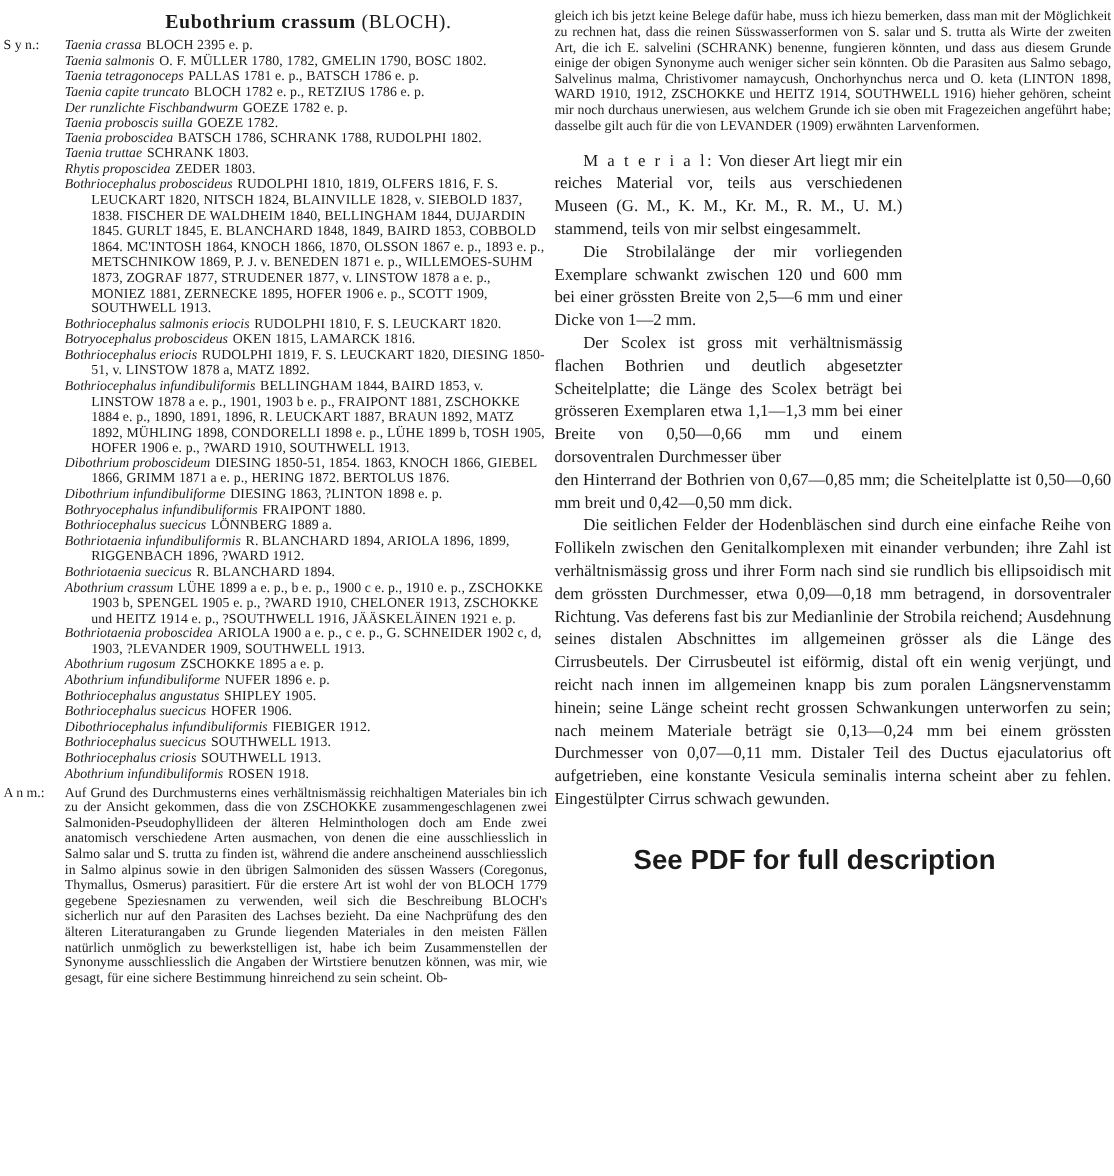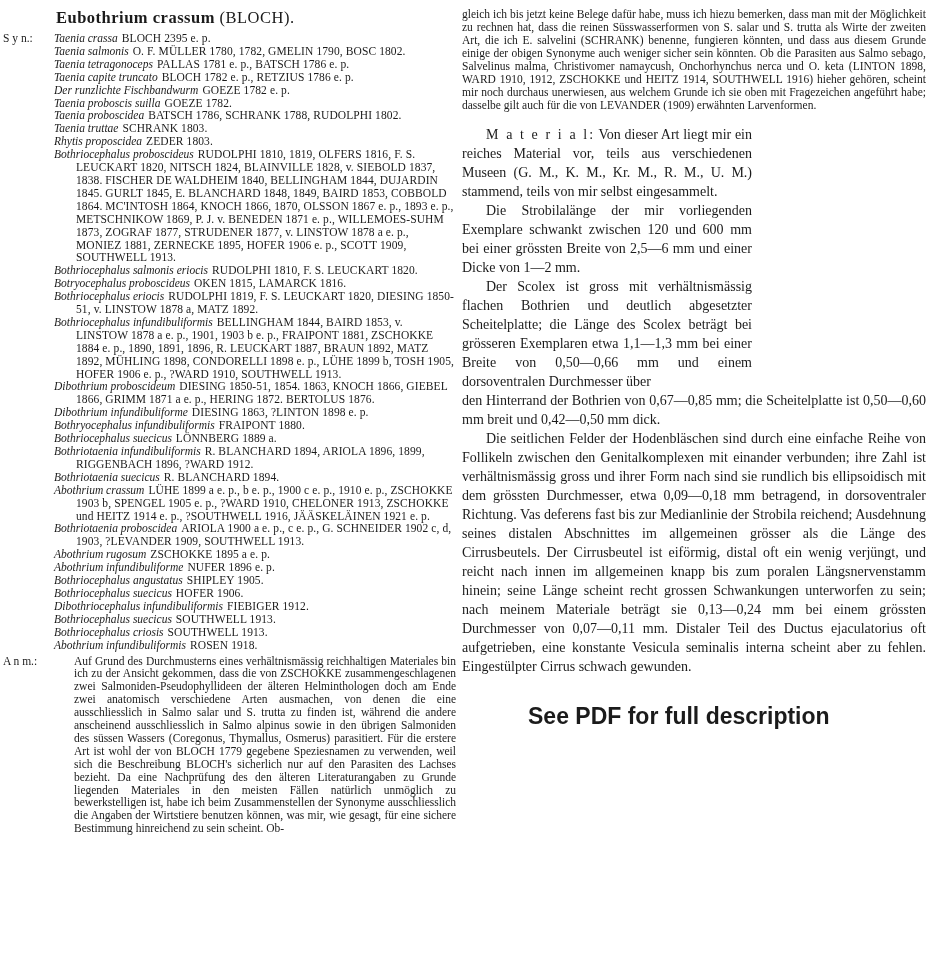--- a/index.html
+++ b/index.html
@@ -19,21 +19,21 @@
 
   
   .col-left {
     position: absolute;
     left: 0;
     top: 0;
     width: 458px;
   }
   .title-block {
     margin-left: 56px;
-    text-align: left;
+    text-align: center;
     padding-top: 8px;
   }
   .title-line1 {
     font-size: 16.5px;
     line-height: 20px;
     letter-spacing: 0.5px;
   }
   .title-line1 .sp-bold { font-weight: bold; }
   .title-line2 {
     font-size: 14.5px;
@@ -62,21 +62,21 @@
     line-height: 12.9px;
     padding-left: 22px;
     text-indent: -22px;
     text-align: left;
   }
   .sp-name {
     font-style: italic;
     margin-right: 4px;
   }
   .sp-auth { letter-spacing: 0.1px; }
-  .anm-section { margin-top: 3px; gap: 20px; }
+  .anm-section { margin-top: 3px; }
   .anm-text {
     flex: 1;
     min-width: 0;
     font-size: 11.5px;
     line-height: 12.9px;
     text-align: justify;
     padding-right: 2px;
   }
 
   

